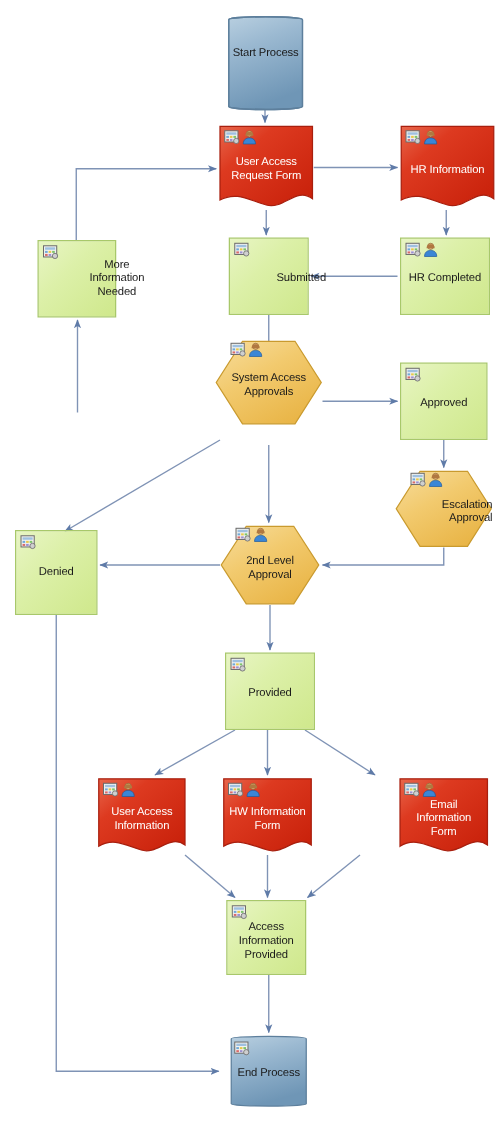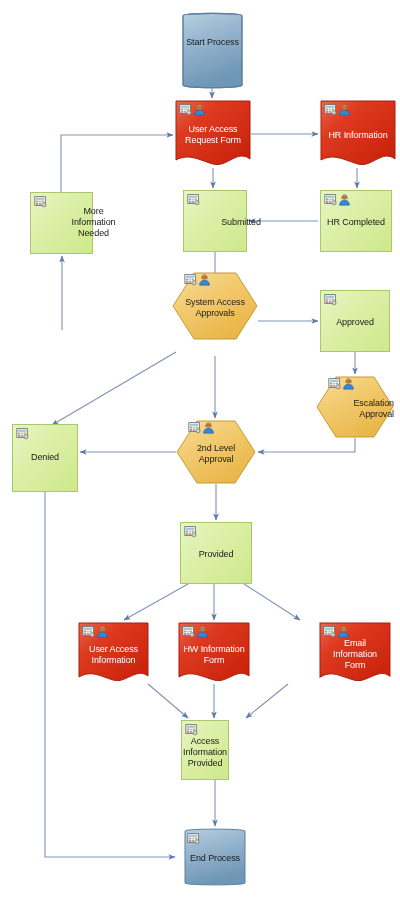--- a/index.html
+++ b/index.html
@@ -491,21 +491,21 @@
         <circle cx="8" cy="5" r="3" fill="#e8b87a" stroke="#8a6030" stroke-width="0.7"></circle>
         <path d="M4,7 a3,3 0 0 1 8,0 z" fill="#b07840"></path>
         <path d="M2,15 C2,10.5 5,9 8,9 C11,9 14,10.5 14,15 Z" fill="#3a86d6" stroke="#1f5a9e" stroke-width="0.7"></path>
       </svg>
     </div>
     <div class="label" style="top:16px;color:#ffffff;">Email
 Information
 Form</div>
   </div>
 
-  <div class="node" style="left:181px;top:720px;width:48px;height:60px;">
+  <div class="node" style="left:181px;top:720px;width:64px;height:60px;">
     <div class="shape-rect"></div>
     <div class="icons">
       <svg class="icon-form" width="13" height="13" viewBox="0 0 16 16">
         <rect x="1" y="2" width="13" height="11" fill="#f3f3ef" stroke="#6b6b6b" stroke-width="1"></rect>
         <rect x="2.5" y="3.5" width="10" height="2.4" fill="#9fc0e0"></rect>
         <rect x="2.5" y="7" width="2.6" height="2" fill="#6fa8d8"></rect>
         <rect x="6" y="7" width="2.6" height="2" fill="#e8c84a"></rect>
         <rect x="9.5" y="7" width="2.6" height="2" fill="#7dc46a"></rect>
         <rect x="2.5" y="10" width="2.6" height="2" fill="#d86a6a"></rect>
         <rect x="6" y="10" width="2.6" height="2" fill="#9b8fd0"></rect>

